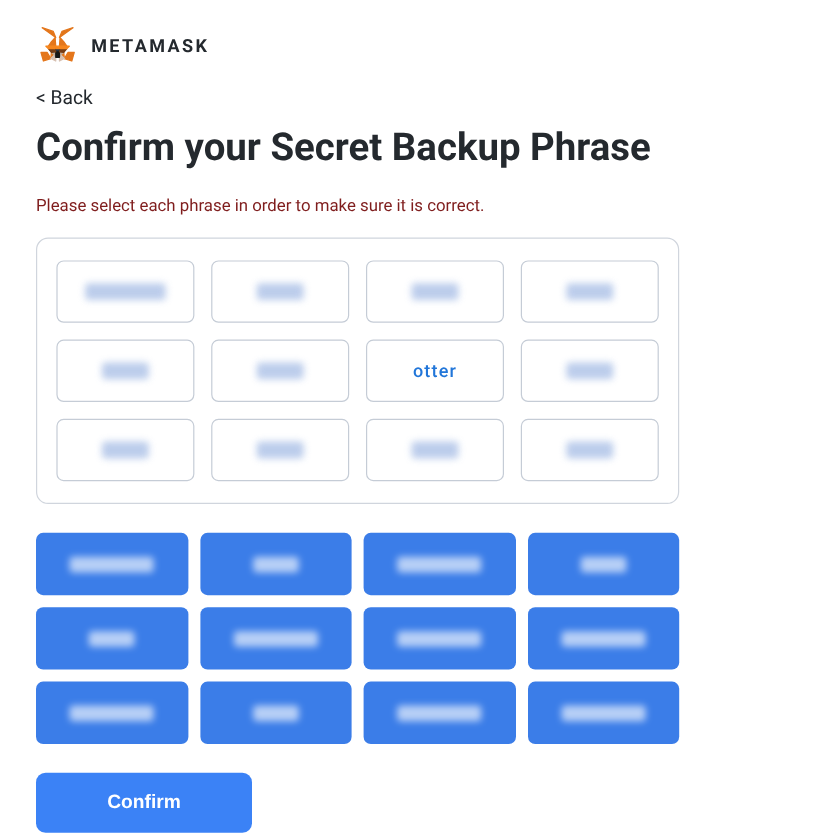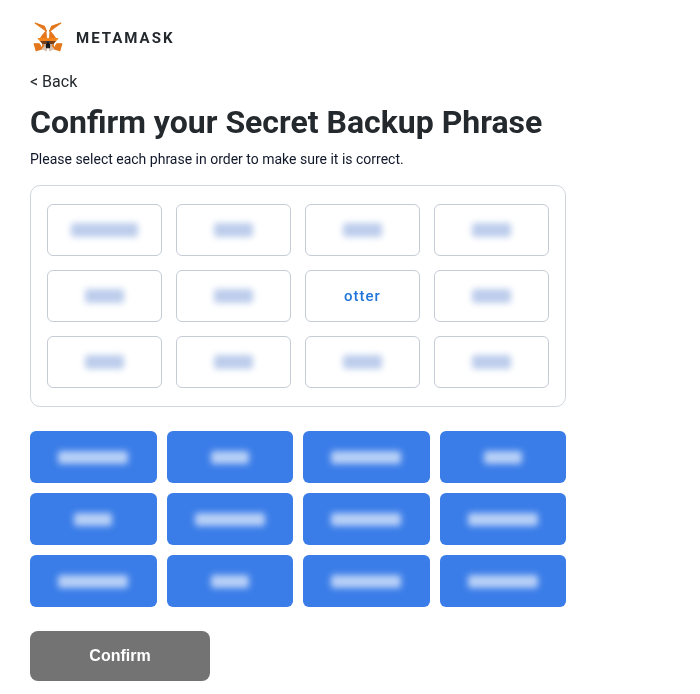--- a/index.html
+++ b/index.html
@@ -37,26 +37,26 @@
       font-size: 16px;
       color: #24292e;
       cursor: pointer;
       margin-bottom: 12px;
       display: inline-block;
     }
     .page-title {
       font-size: 32px;
       font-weight: 700;
       color: #24292e;
-      margin-bottom: 10px;
+      margin-bottom: 23px;
       line-height: 1.2;
     }
     .subtitle {
       font-size: 14px;
-      color: #0f172a;
+      color: #7f1d1d;
       margin-bottom: 18px;
     }
     
     .drop-zone {
       border: 1.5px solid #d0d5dd;
       border-radius: 10px;
       padding: 18px 16px;
       margin-bottom: 24px;
       min-height: 160px;
     }
@@ -134,21 +134,21 @@
     .word-btn-blur-sm {
       width: 30%;
       height: 13px;
       background: rgba(255,255,255,0.7);
       border-radius: 3px;
       filter: blur(3px);
       opacity: 0.9;
     }
     
     .confirm-btn {
-      background: #737373;
+      background: #3b82f6;
       color: #fff;
       border: none;
       border-radius: 8px;
       padding: 16px 40px;
       font-size: 16px;
       font-weight: 600;
       cursor: pointer;
       min-width: 180px;
     }
   </style>

